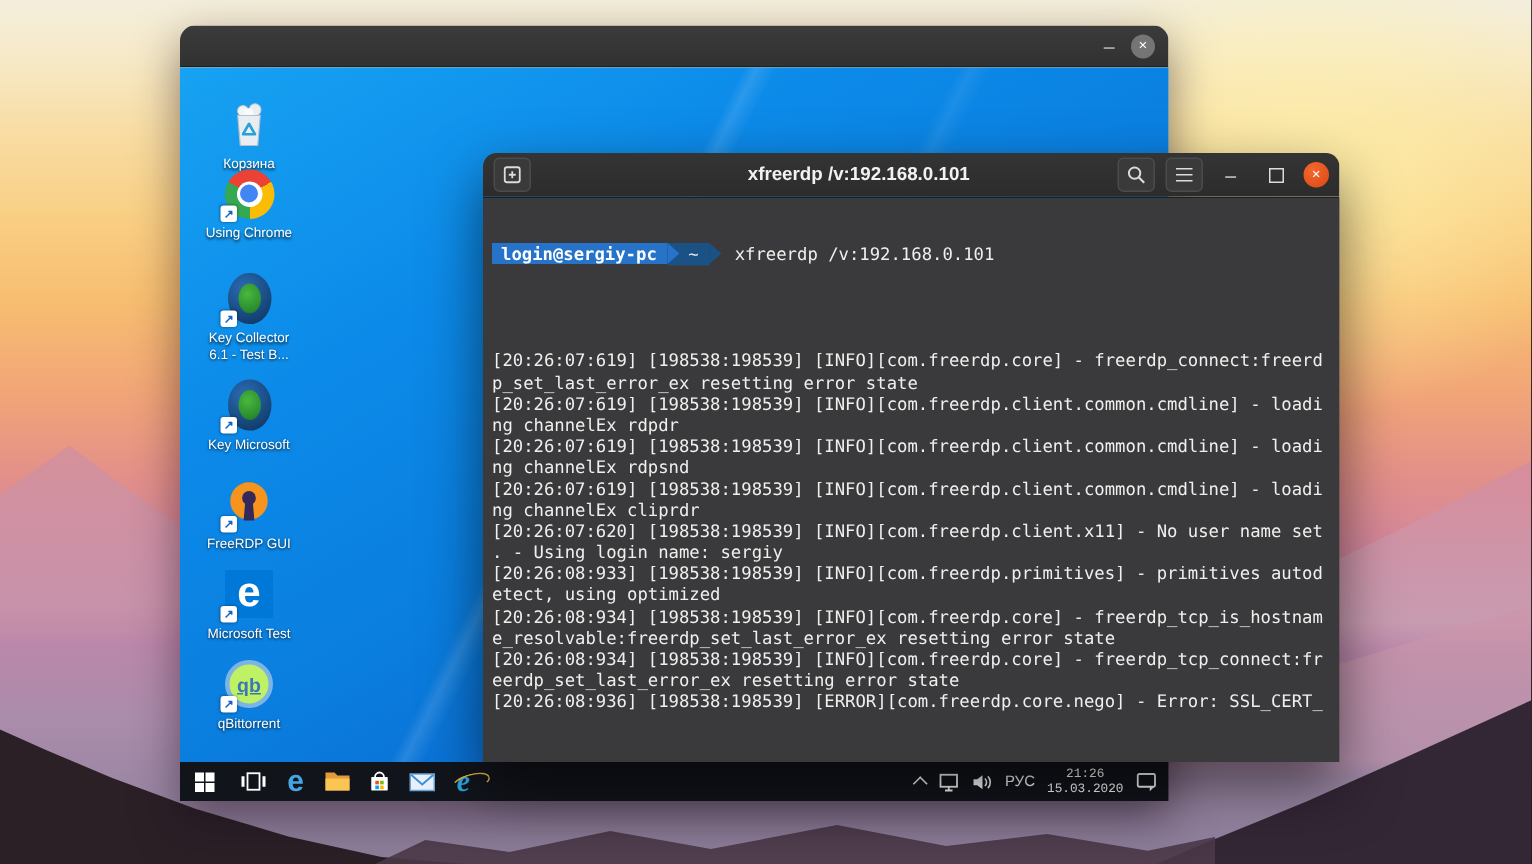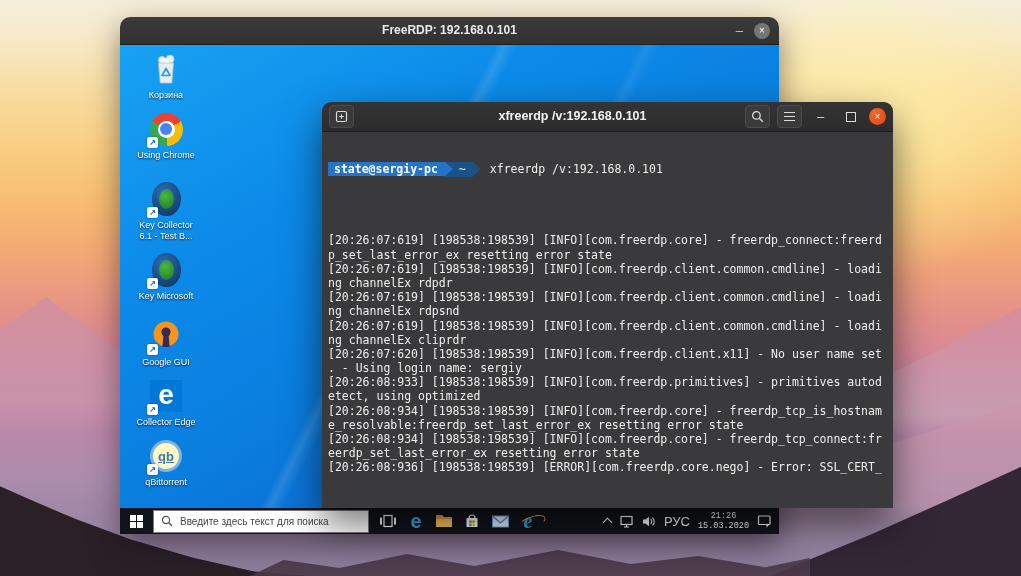--- a/index.html
+++ b/index.html
@@ -53,42 +53,42 @@
   .icon-chrome{width:33px;height:33px;border-radius:50%;position:relative;
     background:conic-gradient(from -60deg,#ea4335 0deg 120deg,#fbbc05 120deg 240deg,#34a853 240deg 360deg);}
   .icon-chrome::before{content:"";position:absolute;inset:8px;border-radius:50%;background:#fff;}
   .icon-chrome::after{content:"";position:absolute;inset:10.5px;border-radius:50%;background:#4285f4;}
   .icon-kc{width:29px;height:34px;border-radius:50%/52%;background:radial-gradient(circle at 38% 30%,#2b6cb4,#17497f 60%,#102f55);position:relative;}
   .icon-kc::after{content:"";position:absolute;left:7px;top:7px;right:7px;bottom:7px;border-radius:50%;
     background:radial-gradient(circle at 40% 35%,#49b83f,#2a8c2e 70%,#1f6d24);}
   .icon-edge-tile{width:32px;height:32px;background:#0078d7;display:flex;align-items:center;justify-content:center;}
   .icon-edge-tile span{color:#fff;font-weight:bold;font-size:28px;line-height:28px;margin-top:-3px;}
   .icon-qb{width:32px;height:32px;border-radius:50%;background:#7db4e3;display:flex;align-items:center;justify-content:center;}
-  .icon-qb span{width:26px;height:26px;border-radius:50%;background:#fef9c3;color:#3b76b5;font-weight:bold;
+  .icon-qb span{width:26px;height:26px;border-radius:50%;background:#bef264;color:#3b76b5;font-weight:bold;
     font-size:13px;display:flex;align-items:center;justify-content:center;text-decoration:underline;}
 
   
   .rdp-taskbar{position:absolute;left:0;right:0;bottom:0;height:26px;background:#11141b;
     display:flex;align-items:center;padding:0 7px 0 3px;}
   .tb-start{width:27px;height:26px;display:flex;align-items:center;justify-content:center;}
   .win-logo{display:grid;grid-template-columns:6px 6px;grid-template-rows:6px 6px;gap:1px;}
   .win-logo i{background:#fff;}
   .tb-search{height:21px;width:200px;background:#fff;display:flex;align-items:center;gap:7px;
     padding:0 7px;margin-left:3px;border:1px solid #7a7a7a;}
   .tb-search-text{font-size:10px;color:#454545;white-space:nowrap;}
   .tb-btn{width:28px;height:26px;display:flex;align-items:center;justify-content:center;}
   .tb-icons{display:flex;align-items:center;margin-left:5px;}
   .ie-wrap{position:relative;font-family:"Liberation Serif",serif;}
   .ie-e{font-size:20px;font-weight:bold;font-style:italic;color:#29a8e0;line-height:20px;}
   .ie-ring{position:absolute;left:-4px;top:5px;width:24px;height:9px;border:1.5px solid rgba(242,190,62,.95);
     border-left-color:transparent;border-bottom-color:transparent;border-radius:50%;transform:rotate(-16deg);}
   .tb-tray{margin-left:auto;display:flex;align-items:center;gap:8px;}
   .chev-up{width:6px;height:6px;border-top:1.6px solid #fff;border-left:1.6px solid #fff;
     transform:rotate(45deg);margin-top:3px;}
-  .tray-lang{color:#fff;font-size:13px;}
+  .tray-lang{color:#fff;font-size:10px;}
   .tray-clock{color:#fff;font-size:8.5px;line-height:10px;text-align:center;white-space:nowrap;font-family:Liberation Mono, monospace;}
 
   
   .term-win{position:absolute;left:322px;top:102px;width:571px;height:406px;
     border-radius:9px 9px 0 0;box-shadow:0 16px 38px rgba(0,0,0,.55);}
   .term-header{position:absolute;left:0;top:0;right:0;height:29px;
     background:linear-gradient(#343434,#2c2c2c);border-radius:9px 9px 0 0;
     border-bottom:1px solid #1e1e1e;display:flex;align-items:center;padding:0 7px;}
   .term-title{position:absolute;left:60px;right:130px;top:7px;text-align:center;color:#f2f2f2;
     font-size:12.5px;font-weight:bold;white-space:nowrap;}
@@ -125,30 +125,29 @@
   <div class="wp-glow"></div>
   <div class="wp-ridge-l"></div>
   <div class="wp-ridge-r1"></div>
   <div class="wp-ridge-r2"></div>
   <div class="wp-mtn-left"></div>
   <div class="wp-mtn-right"></div>
   <div class="wp-mtn-mid"></div>
 
   <div class="freerdp-win">
     <div class="fr-titlebar">
-      <div class="fr-title">FreeRDP: 192.168.0.101</div>
       <div class="fr-controls">
         <span class="fr-min">–</span>
         <span class="fr-close">×</span>
       </div>
     </div>
 
     <div class="rdp-desktop">
 
-      <div class="dicon" style="top:6px">
+      <div class="dicon" style="top:20px">
         <div class="dicon-art">
           <svg width="32" height="34" viewBox="0 0 32 34">
             <circle cx="12" cy="8" r="3.6" fill="#f2f5f8" stroke="#c3ccd4" stroke-width="0.7"></circle>
             <circle cx="20" cy="7.2" r="4" fill="#e9eef3" stroke="#c3ccd4" stroke-width="0.7"></circle>
             <circle cx="16" cy="9.4" r="3.2" fill="#f8fafc"></circle>
             <path d="M8.5 11 L23.5 11 L21.8 31 L10.2 31 Z" fill="#e8edf2" stroke="#b7c1ca" stroke-width="0.8"></path>
             <path d="M16 16.5 l-4 7 h8 z" fill="none" stroke="#2aa0d8" stroke-width="1.7" stroke-linejoin="round"></path>
           </svg>
         </div>
         <div class="dicon-label">Корзина</div>
@@ -180,31 +179,31 @@
 
       <div class="dicon" style="top:273px">
         <div class="dicon-art">
           <svg width="34" height="32" viewBox="0 0 34 32">
             <circle cx="17" cy="14" r="12.5" fill="#f7941d"></circle>
             <circle cx="17" cy="12" r="4.6" fill="#34295a"></circle>
             <path d="M14.6 13 h4.8 l1.2 14 h-7.2 z" fill="#34295a"></path>
           </svg>
           <span class="sc-badge">↗</span>
         </div>
-        <div class="dicon-label">Google GUI</div>
+        <div class="dicon-label">FreeRDP GUI</div>
       </div>
 
       <div class="dicon" style="top:333px">
         <div class="dicon-art">
           <div class="icon-edge-tile">
             <span>e</span>
           </div>
           <span class="sc-badge">↗</span>
         </div>
-        <div class="dicon-label">Collector Edge</div>
+        <div class="dicon-label">Microsoft Test</div>
       </div>
 
       <div class="dicon" style="top:393px">
         <div class="dicon-art">
           <div class="icon-qb">
             <span>qb</span>
           </div>
           <span class="sc-badge">↗</span>
         </div>
         <div class="dicon-label">qBittorrent</div>
@@ -212,27 +211,20 @@
     </div>
 
     <div class="rdp-taskbar">
       <div class="tb-start">
         <span class="win-logo">
             <i></i>
             <i></i>
             <i></i>
             <i></i>
           </span>
-      </div>
-      <div class="tb-search">
-        <svg width="12" height="12" viewBox="0 0 12 12">
-          <circle cx="5" cy="5" r="3.6" fill="none" stroke="#555" stroke-width="1.2"></circle>
-          <path d="M7.8 7.8 L11 11" stroke="#555" stroke-width="1.3"></path>
-        </svg>
-        <span class="tb-search-text">Введите здесь текст для поиска</span>
       </div>
       <div class="tb-icons">
         <div class="tb-btn">
           <svg width="20" height="20" viewBox="0 0 20 20">
             <rect x="6" y="4.5" width="8" height="11" fill="none" stroke="#fff" stroke-width="1.2"></rect>
             <rect x="2" y="6.5" width="2" height="7" fill="#fff"></rect>
             <rect x="16" y="6.5" width="2" height="7" fill="#fff"></rect>
           </svg>
         </div>
         <div class="tb-btn">
@@ -312,19 +304,19 @@
           <span class="th-min">–</span>
         </div>
         <div class="th-btn">
           <span class="th-max"></span>
         </div>
         <div class="th-close">×</div>
       </div>
     </div>
 
     <div class="term-body">
-      <div class="term-line"><span class="pl-user">state@sergiy-pc</span><span class="pl-mid"><span>~</span></span><span class="pl-end"></span><span class="pl-cmd">xfreerdp /v:192.168.0.101</span></div>
+      <div class="term-line"><span class="pl-user">login@sergiy-pc</span><span class="pl-mid"><span>~</span></span><span class="pl-end"></span><span class="pl-cmd">xfreerdp /v:192.168.0.101</span></div>
       <div class="dl">
         
       <div class="term-line">[20:26:07:619] [198538:198539] [INFO][com.freerdp.core] - freerdp_connect:freerd</div><div class="term-line">p_set_last_error_ex resetting error state</div><div class="term-line">[20:26:07:619] [198538:198539] [INFO][com.freerdp.client.common.cmdline] - loadi</div><div class="term-line">ng channelEx rdpdr</div><div class="term-line">[20:26:07:619] [198538:198539] [INFO][com.freerdp.client.common.cmdline] - loadi</div><div class="term-line">ng channelEx rdpsnd</div><div class="term-line">[20:26:07:619] [198538:198539] [INFO][com.freerdp.client.common.cmdline] - loadi</div><div class="term-line">ng channelEx cliprdr</div><div class="term-line">[20:26:07:620] [198538:198539] [INFO][com.freerdp.client.x11] - No user name set</div><div class="term-line">. - Using login name: sergiy</div><div class="term-line">[20:26:08:933] [198538:198539] [INFO][com.freerdp.primitives] - primitives autod</div><div class="term-line">etect, using optimized</div><div class="term-line">[20:26:08:934] [198538:198539] [INFO][com.freerdp.core] - freerdp_tcp_is_hostnam</div><div class="term-line">e_resolvable:freerdp_set_last_error_ex resetting error state</div><div class="term-line">[20:26:08:934] [198538:198539] [INFO][com.freerdp.core] - freerdp_tcp_connect:fr</div><div class="term-line">eerdp_set_last_error_ex resetting error state</div><div class="term-line">[20:26:08:936] [198538:198539] [ERROR][com.freerdp.core.nego] - Error: SSL_CERT_</div></div>
     </div>
   </div>
 </div>
 
 </body></html>

